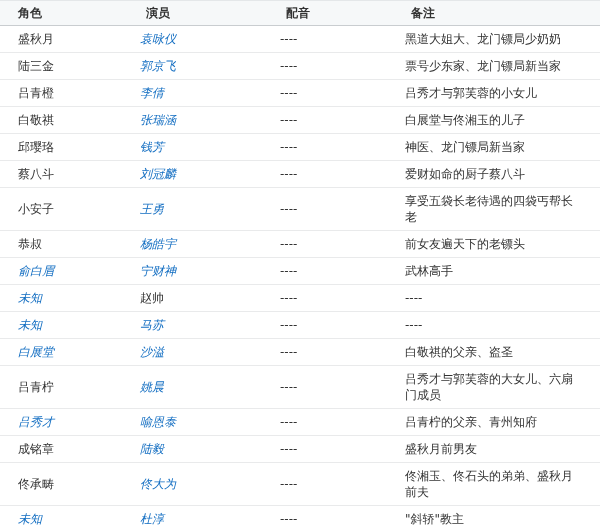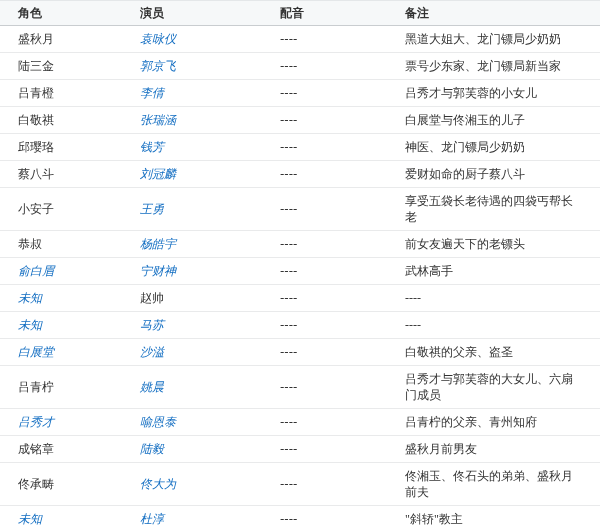--- a/index.html
+++ b/index.html
@@ -10,25 +10,25 @@
     font-family:"DejaVu Sans","Liberation Sans",sans-serif;
     font-size:12px; color:var(--text-color);
   }
   table.cast { width:600px; border-collapse:collapse; table-layout:fixed; }
   col.c1 { width:140px; } col.c2 { width:140px; }
   col.c3 { width:125px; } col.c4 { width:195px; }
   th, td { text-align:left; vertical-align:middle; line-height:16px; font-size:12px; }
   thead th {
     background:#f6f8f9; font-weight:bold; color:#333;
     border-top:1px solid #e4e7e9; border-bottom:1px solid #c9cdd0;
-    padding:4px 0;
+    padding:4px 6px;
   }
   tbody td { border-bottom:1px solid #e9eaeb; padding:5px 0; }
   th:first-child, td:first-child { padding-left:18px; }
-  td.c-note { padding-right:18px;font-family:Liberation Serif, serif; }
+  td.c-note { padding-right:18px; }
   .cell-text { color:#333; }
   .lnk { color:var(--link-color); cursor:pointer; text-decoration:none;font-style:italic; }
   .dub { letter-spacing:0; }
 </style>
 </head>
 <body>
 
 <div>
   <table class="cast">
     <colgroup>
@@ -71,21 +71,21 @@
     <td class="c-role"><span class="cell-text">白敬祺</span></td>
     <td class="c-actor"><span class="cell-text lnk">张瑞涵</span></td>
     <td class="c-dub"><span class="cell-text dub">----</span></td>
     <td class="c-note"><span class="cell-text note">白展堂与佟湘玉的儿子</span></td>
   </tr>
 
   <tr>
     <td class="c-role"><span class="cell-text">邱璎珞</span></td>
     <td class="c-actor"><span class="cell-text lnk">钱芳</span></td>
     <td class="c-dub"><span class="cell-text dub">----</span></td>
-    <td class="c-note"><span class="cell-text note">神医、龙门镖局少奶奶</span></td>
+    <td class="c-note"><span class="cell-text note">神医、龙门镖局新当家</span></td>
   </tr>
 
   <tr>
     <td class="c-role"><span class="cell-text">蔡八斗</span></td>
     <td class="c-actor"><span class="cell-text lnk">刘冠麟</span></td>
     <td class="c-dub"><span class="cell-text dub">----</span></td>
     <td class="c-note"><span class="cell-text note">爱财如命的厨子蔡八斗</span></td>
   </tr>
 
   <tr>

